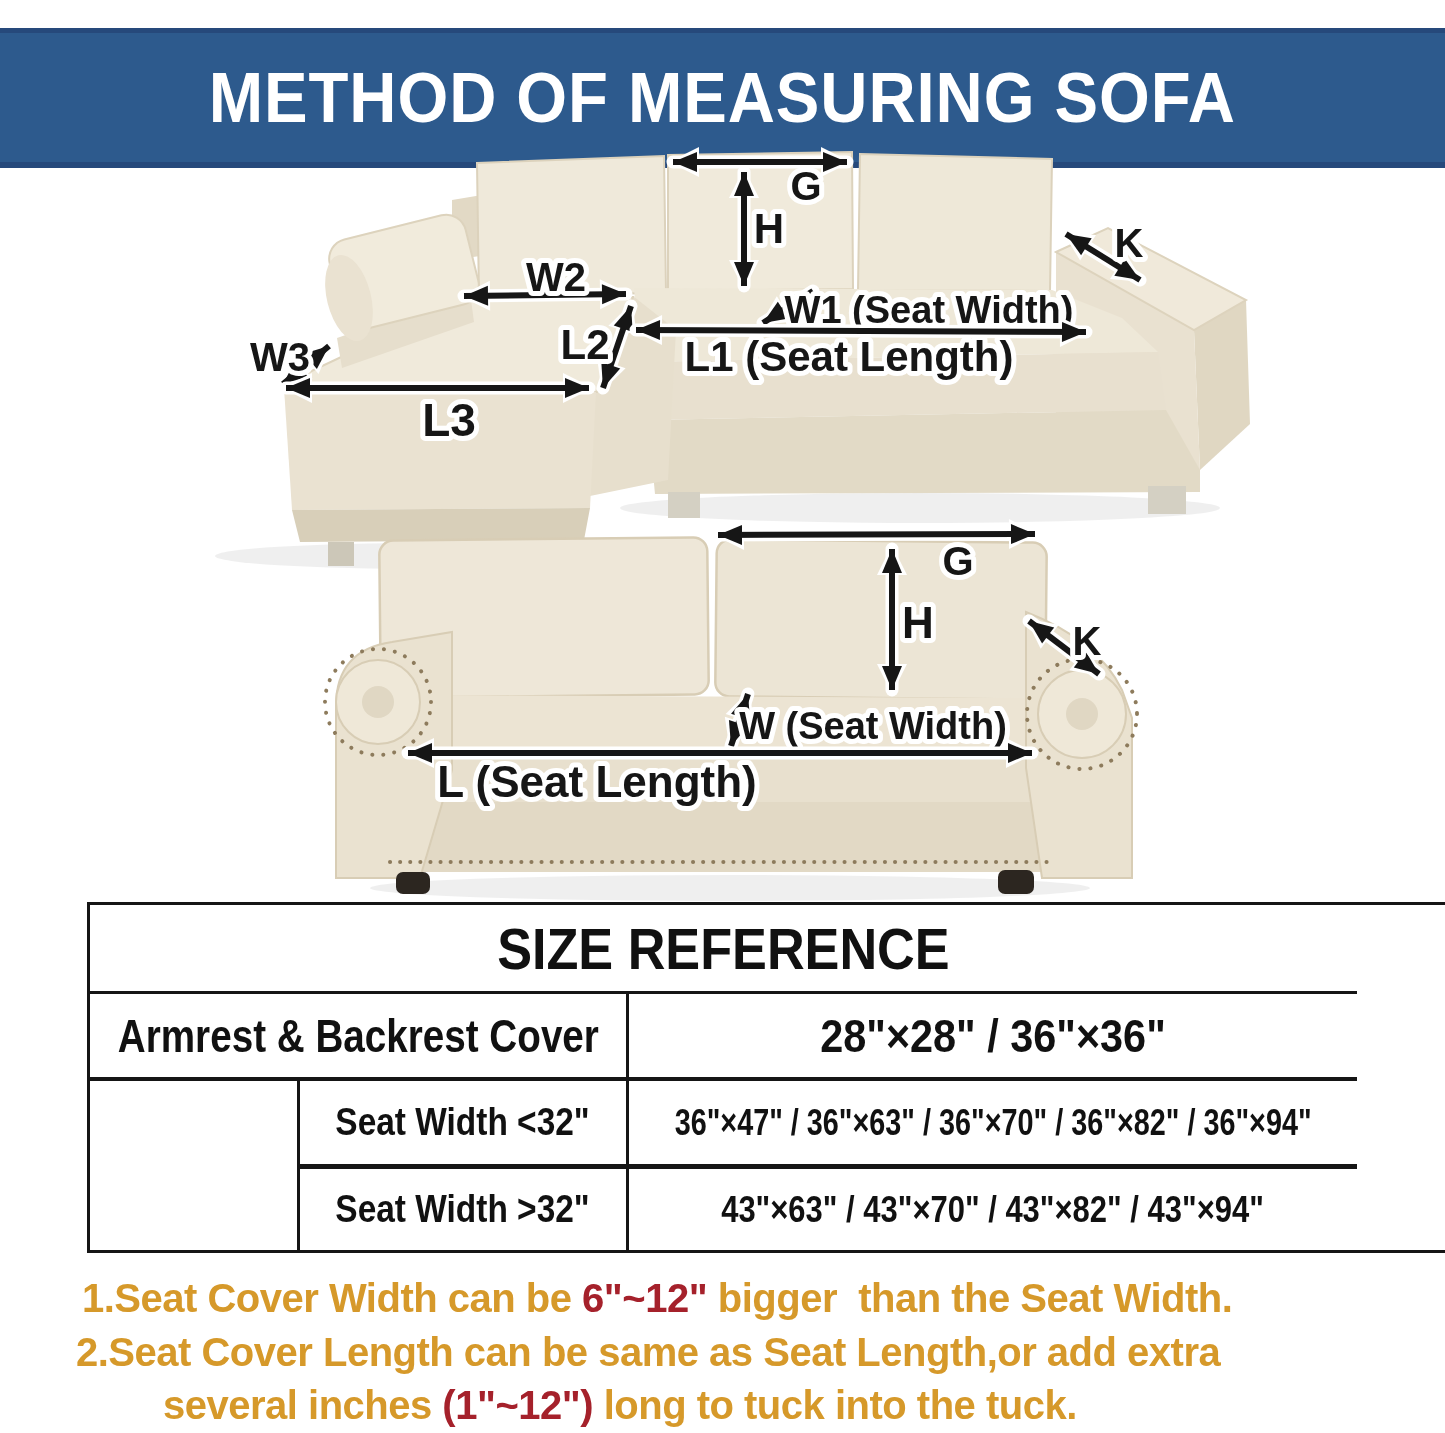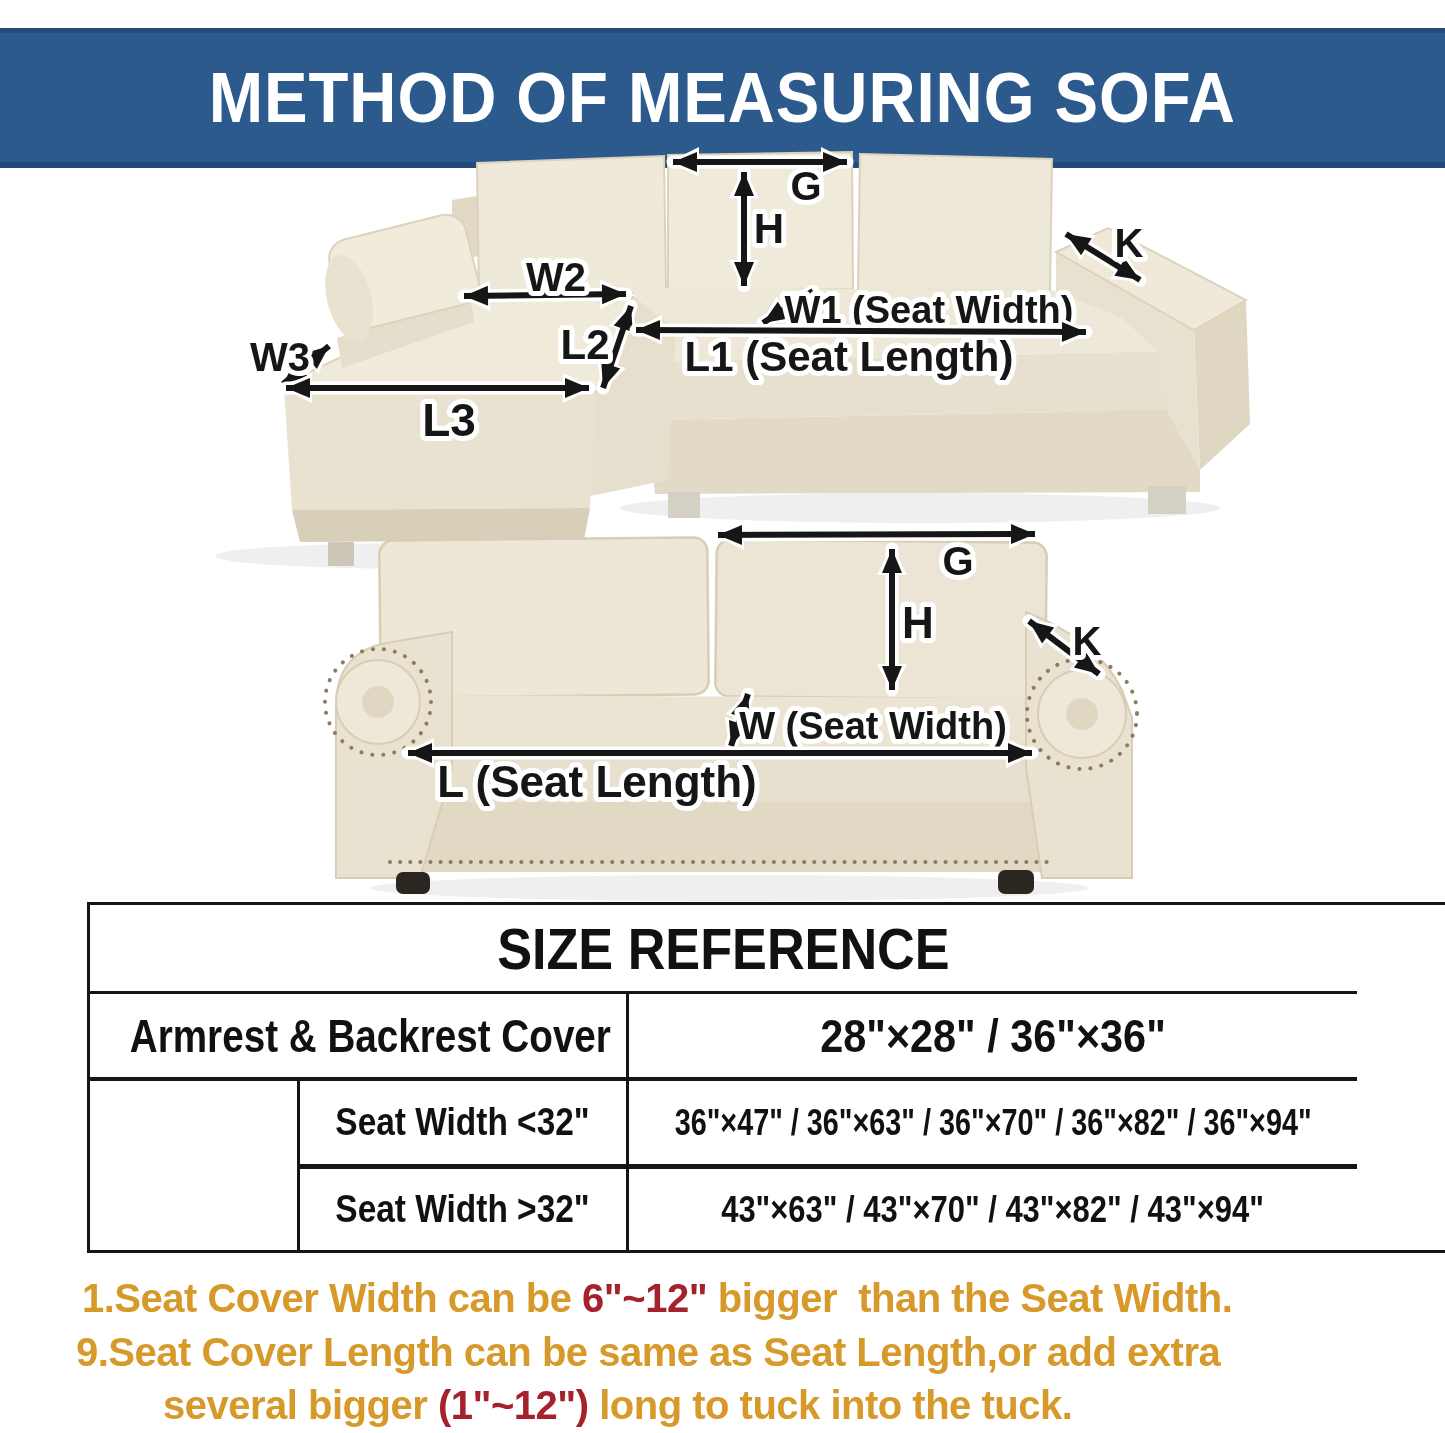--- a/index.html
+++ b/index.html
@@ -227,21 +227,21 @@
         <text x="597" y="781" font-size="44" dominant-baseline="central" class="anno-label">L (Seat Length)</text>
       </g>
     </g>
 </svg>
 
 <div class="table-box">
   <div class="tcell t-title" style="left:0;top:0;width:1267px;height:86px;">
     <span>SIZE REFERENCE</span>
   </div>
   <div class="tline" style="left:0;top:86px;width:1267px;height:3px;"></div>
-  <div class="tcell t-armlabel" style="left:0;top:89px;width:536px;height:83px;margin-left:12px;">
+  <div class="tcell t-armlabel" style="left:0;top:89px;width:536px;height:83px;">
     <span>Armrest &amp; Backrest Cover</span>
   </div>
   <div class="tcell t-armvalue" style="left:539px;top:89px;width:728px;height:83px;">
     <span>28"×28" / 36"×36"</span>
   </div>
   <div class="tline" style="left:0;top:172px;width:1267px;height:4px;"></div>
   <div class="tline" style="left:207px;top:176px;width:3px;height:169px;"></div>
   <div class="tline" style="left:536px;top:86px;width:3px;height:259px;"></div>
   <div class="tcell t-sublabel" style="left:210px;top:176px;width:326px;height:83px;">
     <span>Seat Width &lt;32"</span>
@@ -252,14 +252,14 @@
   <div class="tline" style="left:207px;top:259px;width:1060px;height:5px;"></div>
   <div class="tcell t-sublabel" style="left:210px;top:264px;width:326px;height:81px;">
     <span>Seat Width &gt;32"</span>
   </div>
   <div class="tcell t-value2" style="left:539px;top:264px;width:728px;height:81px;">
     <span>43"×63" / 43"×70" / 43"×82" / 43"×94"</span>
   </div>
 </div>
 
 <div class="note-line" style="left:82px;top:1276px;text-align:right;"><span>1.Seat Cover Width can be </span><span class="hl">6"~12"</span><span> bigger  than the Seat Width.</span></div>
-<div class="note-line" style="left:76px;top:1330px;"><span>9.Seat Cover Length can be same as Seat Length,or add extra</span></div>
-<div class="note-line" style="left:163px;top:1383px;"><span>several bigger </span><span class="hl">(1"~12")</span><span> long to tuck into the tuck.</span></div>
+<div class="note-line" style="left:76px;top:1330px;"><span>2.Seat Cover Length can be same as Seat Length,or add extra</span></div>
+<div class="note-line" style="left:163px;top:1383px;"><span>several inches </span><span class="hl">(1"~12")</span><span> long to tuck into the tuck.</span></div>
 
 </body></html>

